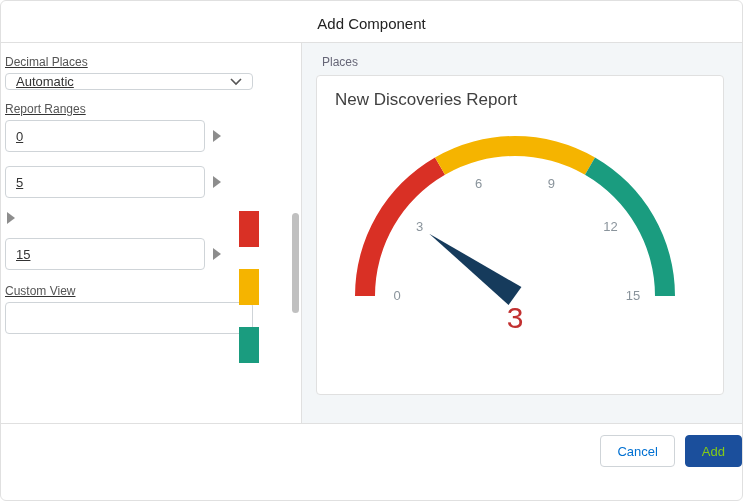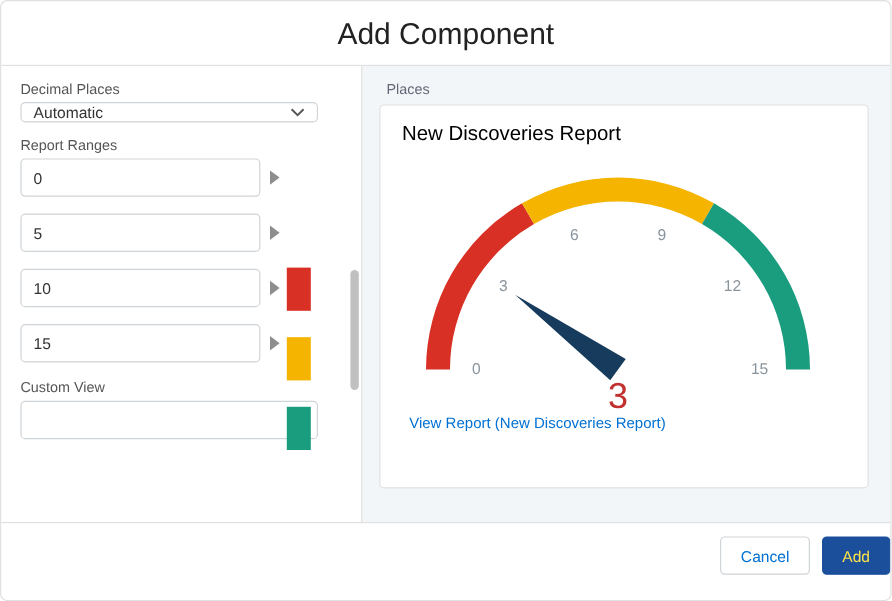--- a/index.html
+++ b/index.html
@@ -10,32 +10,33 @@
     background: #fff;
     width: 743px;
     height: 501px;
     overflow: hidden;
     border: 1px solid #e0e0e0;
     border-radius: 6px;
   }
   .title-bar {
     text-align: center;
     padding: 14px 0 10px;
-    font-size: 25px;
+    font-size: 15px;
     color: #222;
   }
   .divider { height: 1px; background: #e0e0e0; }
   .body {
     display: flex;
     height: 380px;
   }
   .left-panel {
     width: 300px;
-    padding: 12px 16px 12px 16px;
-    position: relative;
+    padding: 12px 16px 12px 4px;
+    position: relative;
+    text-decoration: underline;
   }
   .right-panel {
     flex: 1;
     background: #f3f6f8;
     padding: 10px 18px 10px 14px;
     border-left: 1px solid #e0e0e0;
   }
   .field-label {
     font-size: 12px;
     color: #555;
@@ -116,37 +117,37 @@
     align-items: center;
   }
   .btn-neutral {
     background: #fff;
     border: 1px solid #cfd4d8;
     color: #0070d2;
   }
   .btn-brand {
     background: #1b4f9c;
     border: 1px solid #1b4f9c;
-    color: #fde047;
+    color: #84cc16;
   }
   .preview-label {
     font-size: 12px;
     color: #667;
     padding: 2px 0 6px 6px;
   }
   .preview-card {
     background: #fff;
     border: 1px solid #e0e0e0;
     border-radius: 4px;
     height: 320px;
     padding: 14px 0 10px 18px;
   }
   .chart-title {
     font-size: 17px;
-    color: #000000;
+    color: #404040;
     font-weight: 500;
     margin-bottom: 6px;
   }
   .gauge-wrap {
     width: 360px;
     height: 210px;
     position: relative;
   }
   .gauge-wrap svg { display:block; }
   .tick-label { font-size: 13px; fill: #8a949c; }
@@ -204,21 +205,20 @@
 
     <div class="segment-row">
       <input class="segment-input" value="0" style="">
       <span class="right-chev"></span>
     </div>
     <div class="segment-row">
       <input class="segment-input" value="5" style="">
       <span class="right-chev"></span>
     </div>
     <div class="segment-row">
-      <input class="segment-input" value="10" style="">
       <span class="right-chev"></span>
     </div>
     <div class="segment-row">
       <input class="segment-input" value="15" style="">
       <span class="right-chev"></span>
     </div>
 
     <div class="field-label custom-link-label">Custom View</div>
     <input class="custom-link-input" value="" style="">
 
@@ -243,21 +243,20 @@
             <text x="62" y="183.99999999999997" class="tick-label" text-anchor="middle">0</text>
             <text x="84.53599466375621" y="114.64134022948815" class="tick-label" text-anchor="middle">3</text>
             <text x="143.5359946637562" y="71.77533107717187" class="tick-label" text-anchor="middle">6</text>
             <text x="216.46400533624382" y="71.77533107717188" class="tick-label" text-anchor="middle">9</text>
             <text x="275.4640053362438" y="114.64134022948816" class="tick-label" text-anchor="middle">12</text>
             <text x="298" y="184" class="tick-label" text-anchor="middle">15</text>
             <path d="M 173.5343622247828 188.89918693812442 L 94.24419859625559 117.69476325699785 L 186.4656377752172 171.10081306187558 Z" fill="#163b5c"></path>
             <text x="180" y="212" class="gauge-value">3</text>
           </svg>
       </div>
-      <div class="view-link">View Report (New Discoveries Report)</div>
     </div>
   </div>
 </div>
 
 <div class="footer">
   <div class="btn btn-neutral">Cancel</div>
   <div class="btn btn-brand">Add</div>
 </div>
 
 </body></html>

